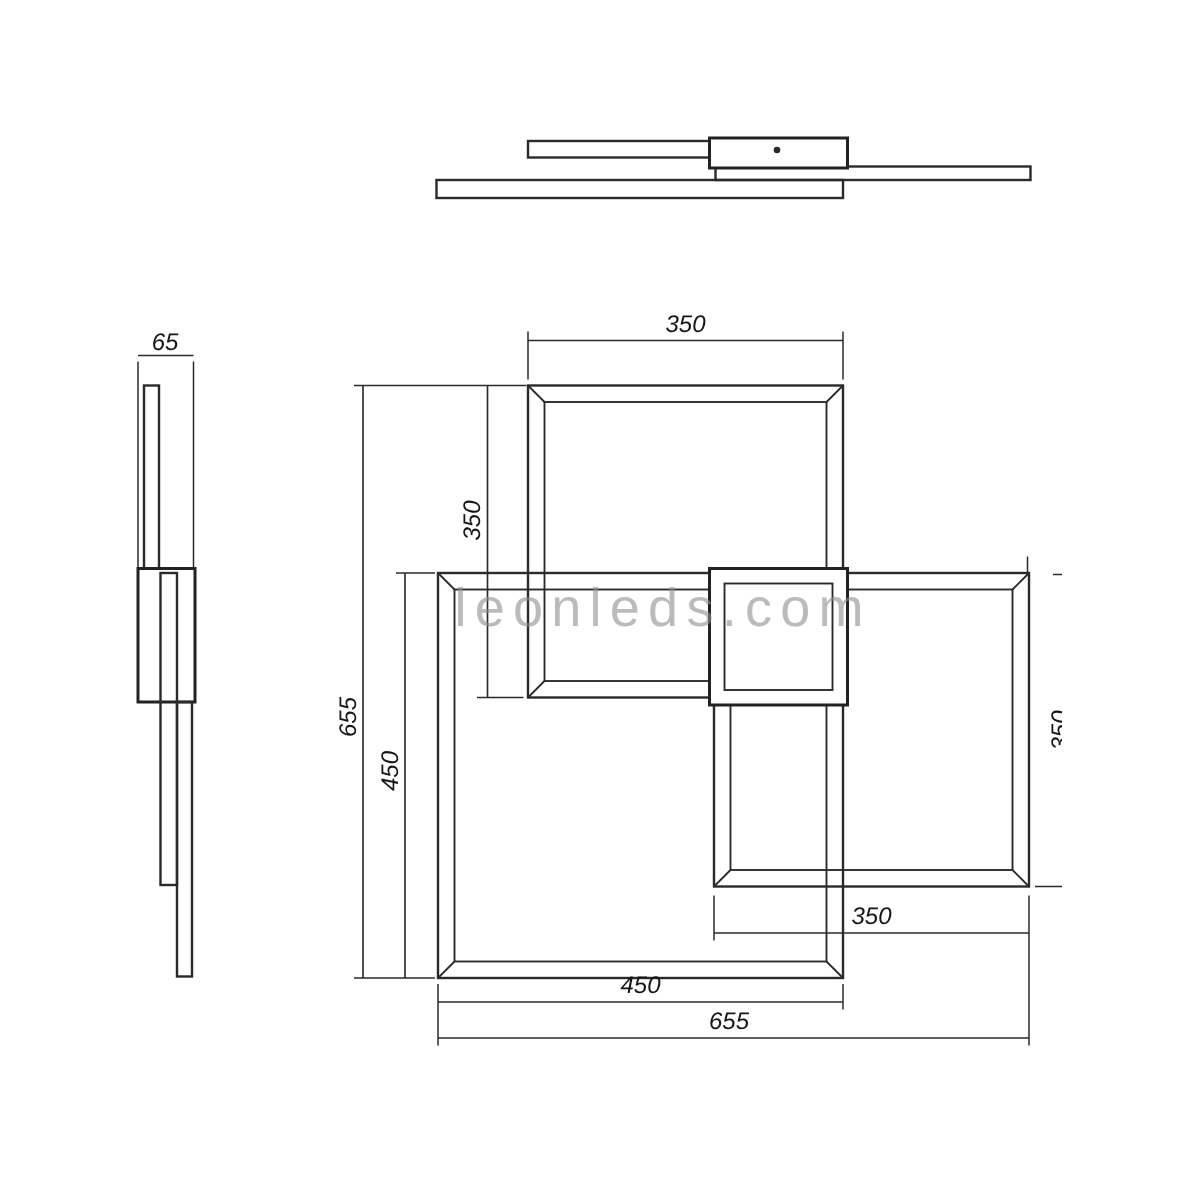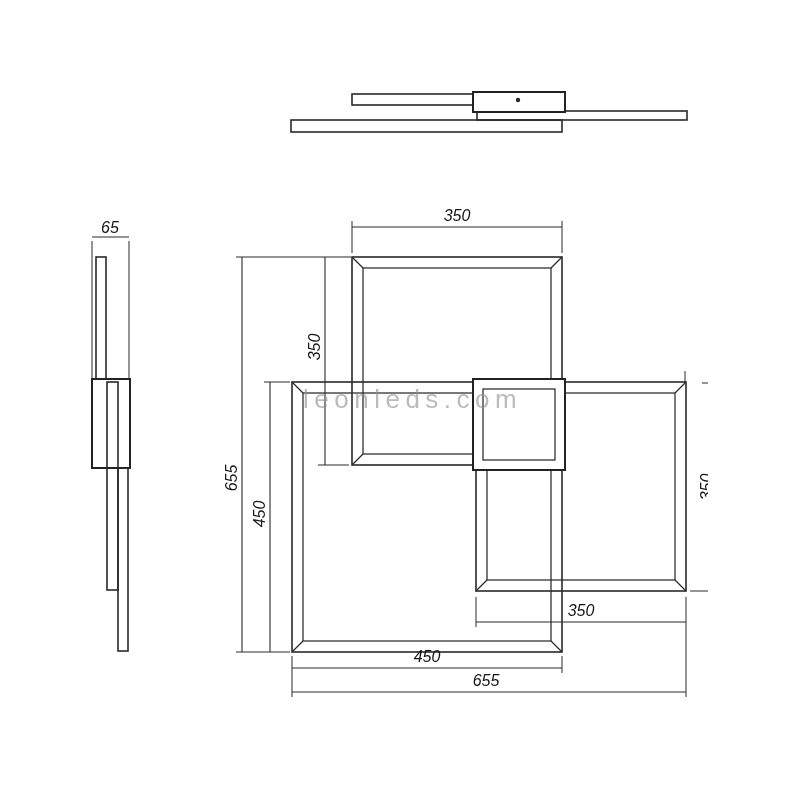--- a/index.html
+++ b/index.html
@@ -2,21 +2,21 @@
 <html><head>
 <meta charset="utf-8">
 <style>
   html,body{margin:0;padding:0;background:#ffffff;}
   .page{position:relative;width:708px;height:800px;background:#fff;overflow:hidden;
         font-family:"Liberation Sans",sans-serif;}
   .drawing-svg{position:absolute;left:0;top:0;z-index:1;}
   .dim-label{font-family:"Liberation Sans",sans-serif;font-style:italic;font-size:16px;
              fill:#161616;text-anchor:middle;}
   .watermark{position:absolute;left:303px;top:384px;z-index:2;
-             font-family:"Liberation Sans",sans-serif;font-size:26px;font-weight:400;
+             font-family:"Liberation Sans",sans-serif;font-size:36px;font-weight:400;
              letter-spacing:5.5px;color:#8f8f8f;opacity:.6;white-space:nowrap;
              pointer-events:none;}
   .shape{fill:none;stroke:#2a2a2a;stroke-width:1.6px;}
   .shape-inner{fill:none;stroke:#2a2a2a;stroke-width:1.25px;}
   .mitre{stroke:#2a2a2a;stroke-width:1.2px;}
   .dim{stroke:#2a2a2a;stroke-width:1.1px;fill:none;}
   .ext{stroke:#2a2a2a;stroke-width:1px;fill:none;}
   .canopy{fill:#ffffff;stroke:#222222;stroke-width:2px;}
 </style>
 </head>

